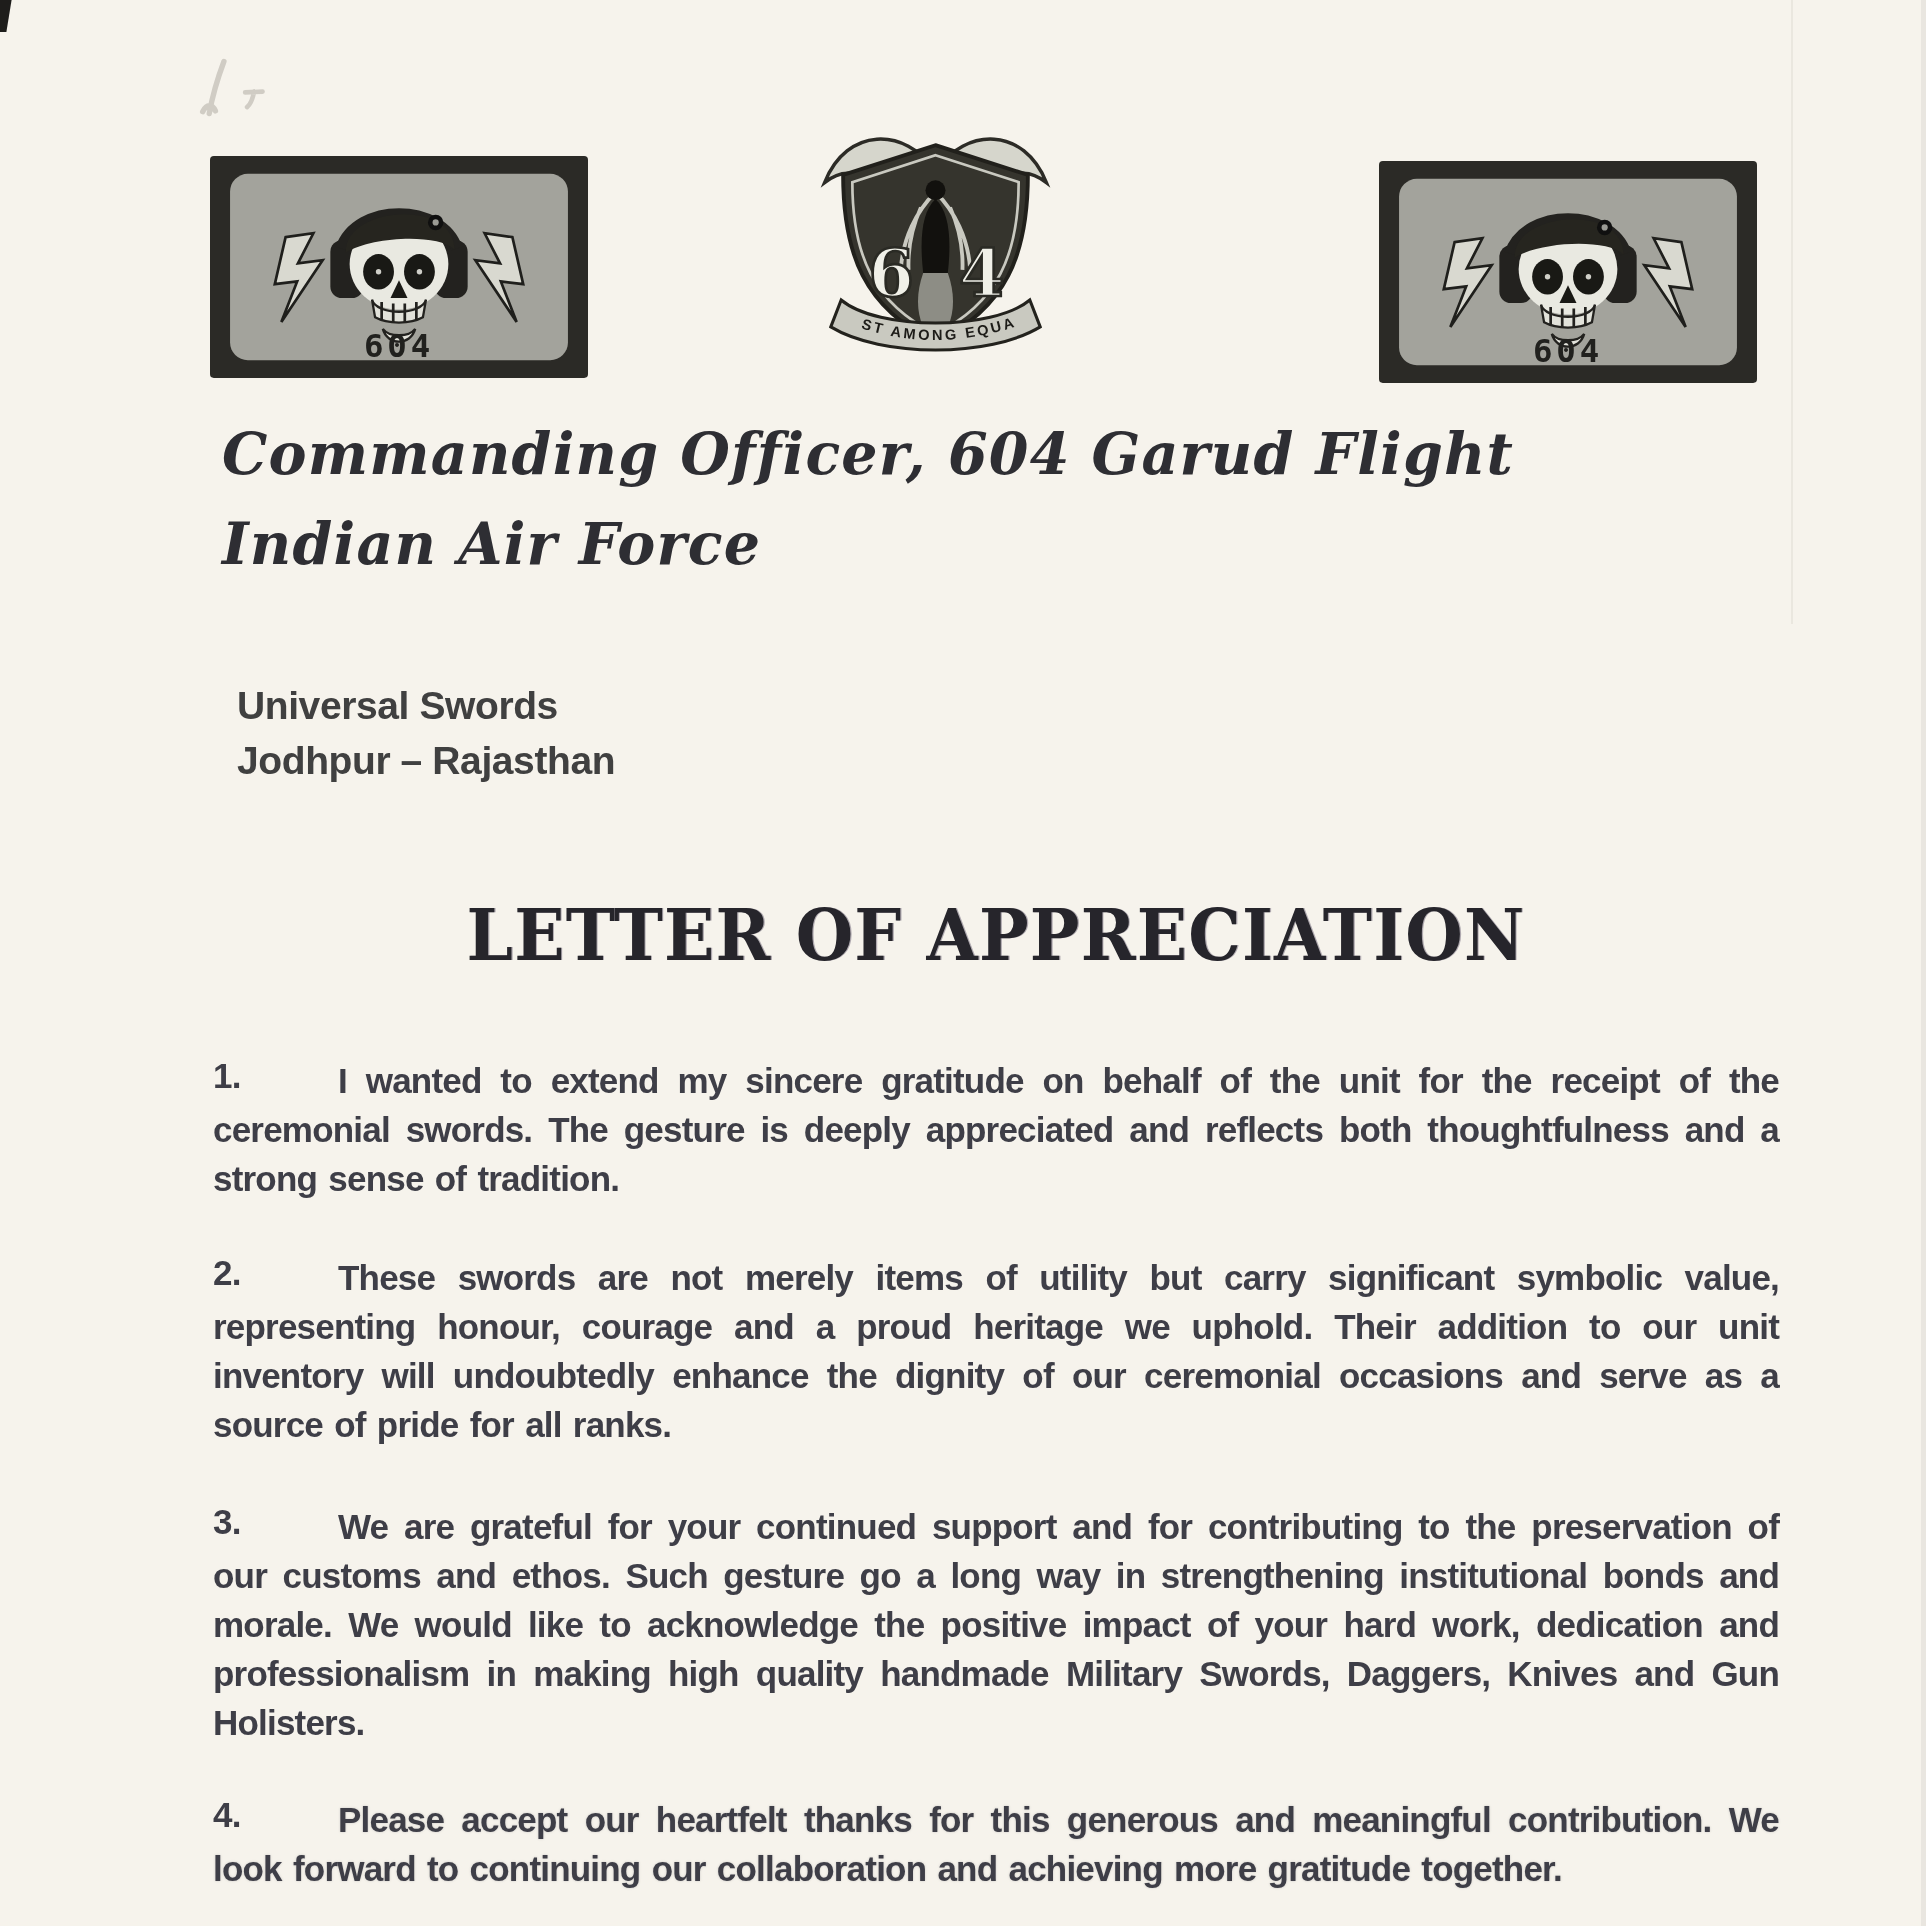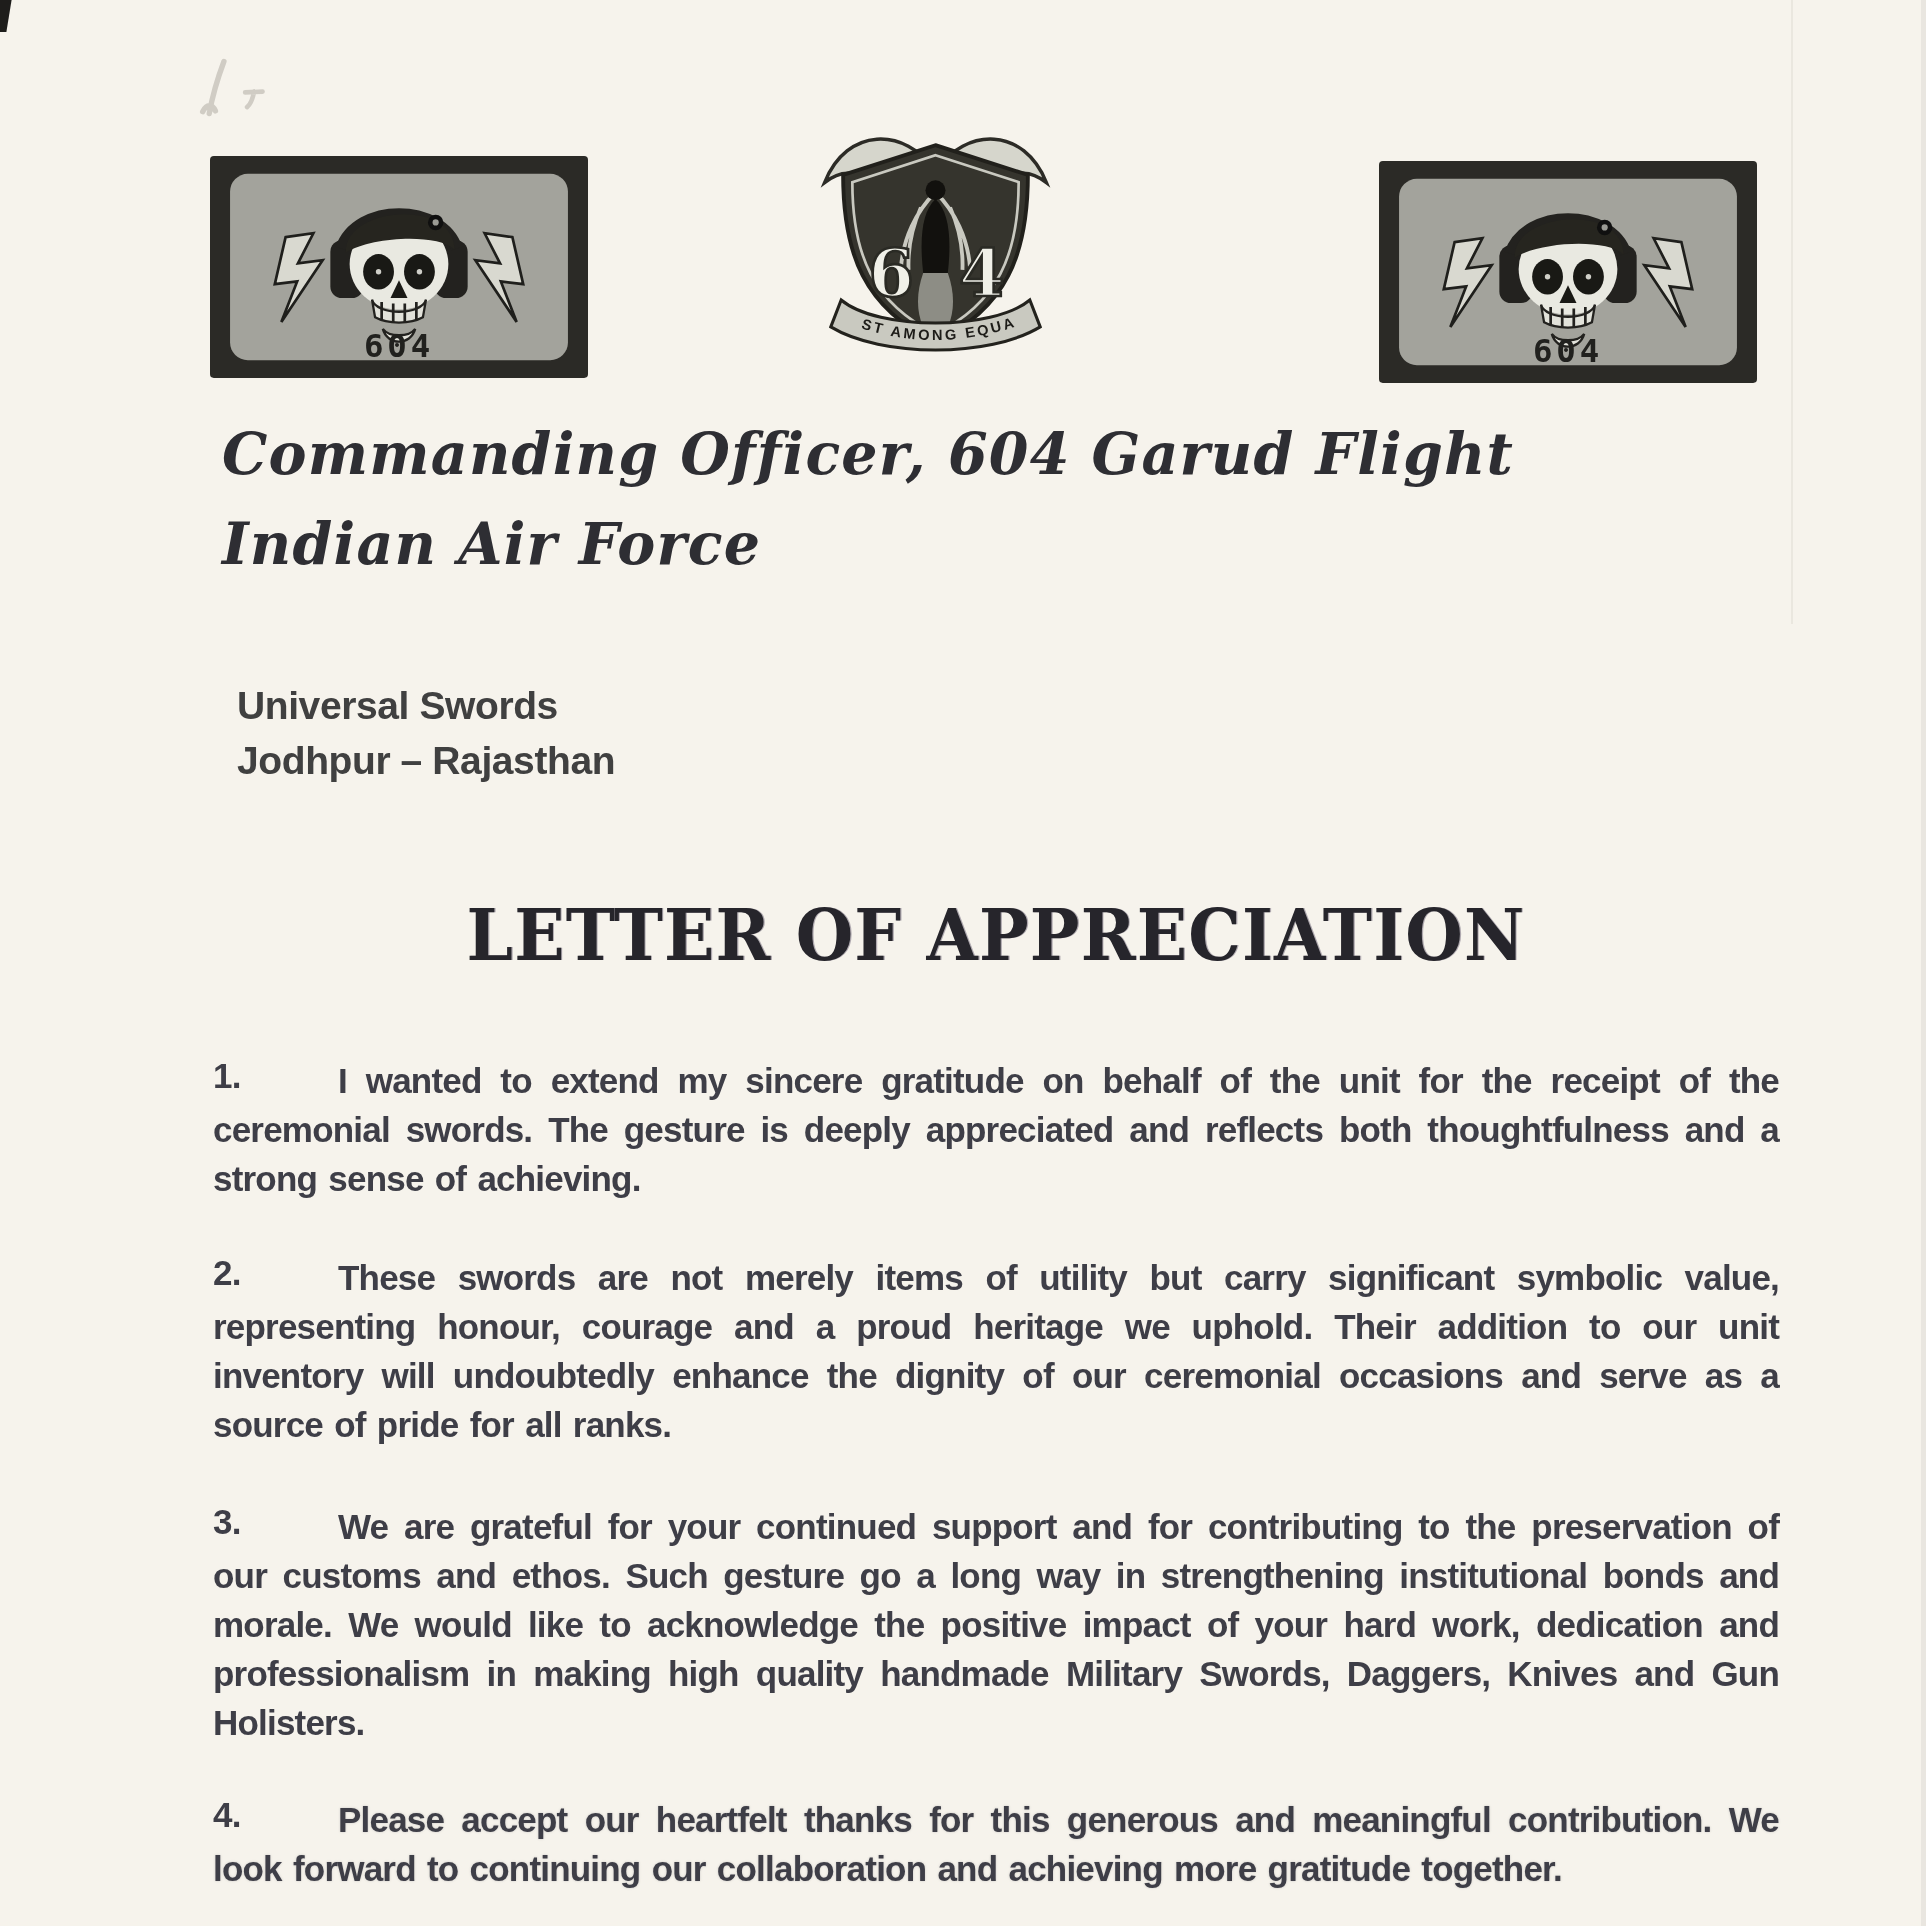--- a/index.html
+++ b/index.html
@@ -158,21 +158,21 @@
   <div class="recipient">
     <div>Universal Swords</div>
     <div>Jodhpur – Rajasthan</div>
   </div>
 
   <div class="title">LETTER OF APPRECIATION</div>
 
   <section class="letter-body" id="letter-body">
       <div class="para para-1">
         <span class="para-num">1.</span>
-        <p class="para-text">I wanted to extend my sincere gratitude on behalf of the unit for the receipt of the ceremonial swords. The gesture is deeply appreciated and reflects both thoughtfulness and a strong sense of achieving.</p>
+        <p class="para-text">I wanted to extend my sincere gratitude on behalf of the unit for the receipt of the ceremonial swords. The gesture is deeply appreciated and reflects both thoughtfulness and a strong sense of tradition.</p>
       </div>
       <div class="para para-2">
         <span class="para-num">2.</span>
         <p class="para-text">These swords are not merely items of utility but carry significant symbolic value, representing honour, courage and a proud heritage we uphold. Their addition to our unit inventory will undoubtedly enhance the dignity of our ceremonial occasions and serve as a source of pride for all ranks.</p>
       </div>
       <div class="para para-3">
         <span class="para-num">3.</span>
         <p class="para-text">We are grateful for your continued support and for contributing to the preservation of our customs and ethos. Such gesture go a long way in strengthening institutional bonds and morale. We would like to acknowledge the positive impact of your hard work, dedication and professionalism in making high quality handmade Military Swords, Daggers, Knives and Gun Holisters.</p>
       </div>
       <div class="para para-4">

